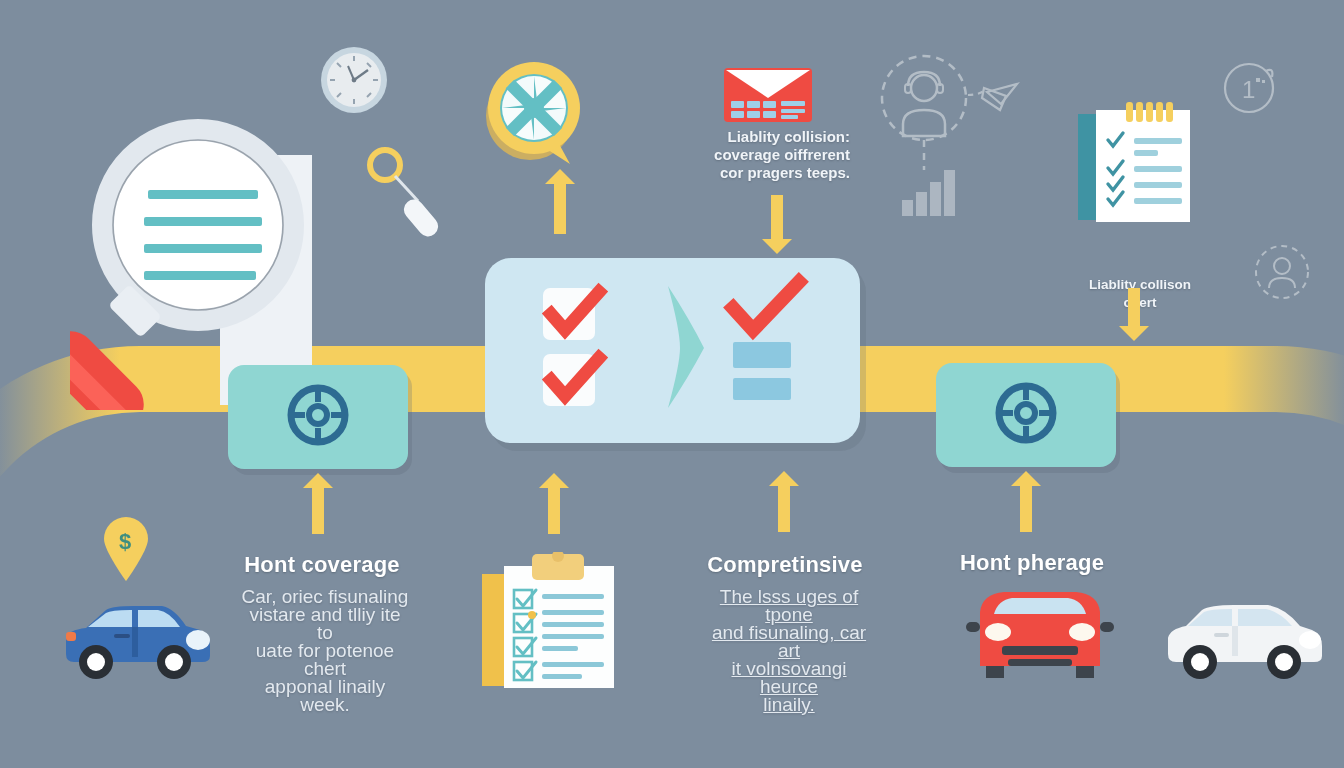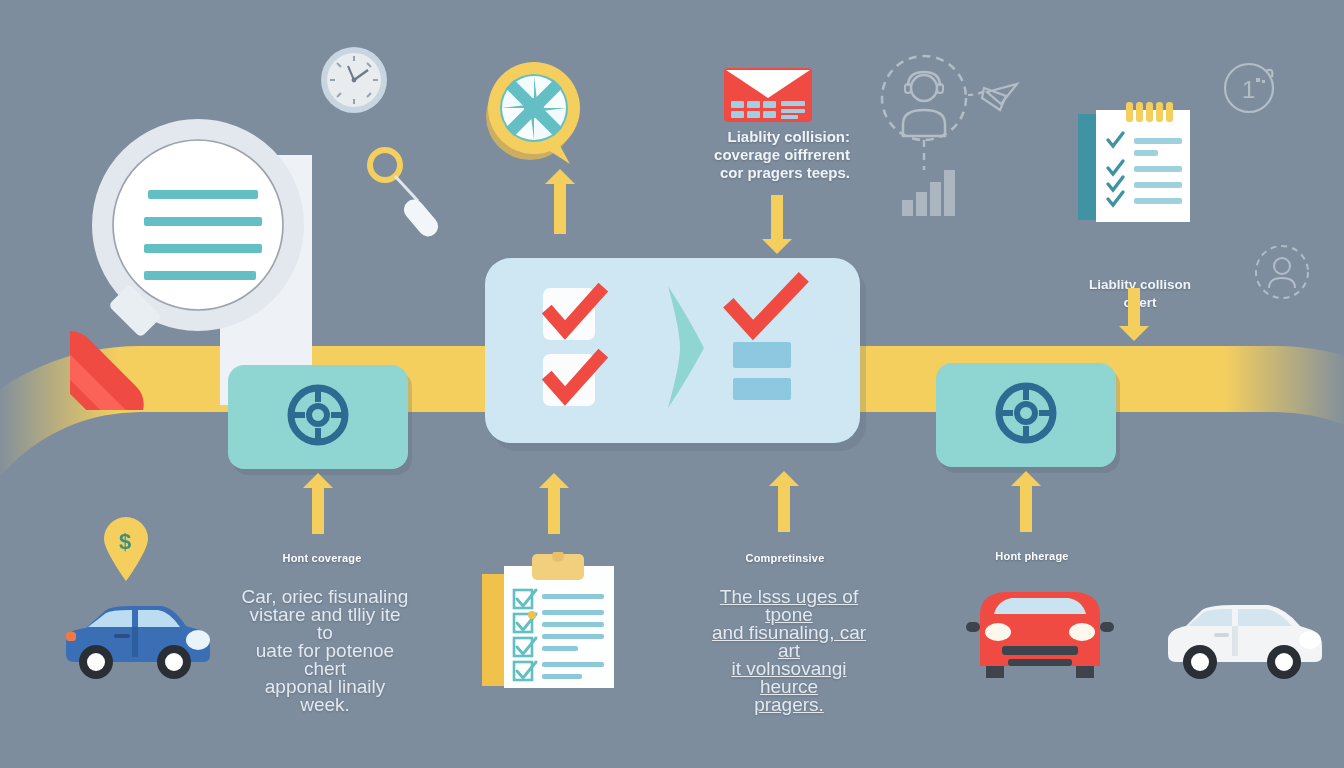--- a/index.html
+++ b/index.html
@@ -64,21 +64,21 @@
     border-left: 15px solid transparent;
     border-right: 15px solid transparent;
   }
   .arrow.up::before   { top:-13px; border-bottom: 15px solid #f5cf5e; }
   .arrow.down::before { bottom:-13px; border-top: 15px solid #f5cf5e; }
 
   
   .txt-head {
     position:absolute;
     color:#ffffff;
-    font-size:11px; font-weight:bold;
+    font-size:22px; font-weight:bold;
     text-align:center;
     letter-spacing:0.2px;
     text-shadow: 0 1px 2px rgba(60,70,82,0.45);
     filter: blur(0.25px);
   }
   .txt-body {
     position:absolute;
     color:#e3e9ef;
     font-size:19px;
     line-height:18px;
@@ -357,21 +357,21 @@
     <div>vistare and tlliy ite to</div>
     <div>uate for potenoe chert</div>
     <div>apponal linaily week.</div>
   </div>
 
   <div class="txt-head" style="left:695px; top:552px; width:180px;">Compretinsive</div>
   <div class="txt-body" style="left:700px; top:588px; width:178px;text-decoration:underline;">
     <div>The lsss uges of tpone</div>
     <div>and fisunaling, car art</div>
     <div>it volnsovangi heurce</div>
-    <div>pragers.</div>
+    <div>linaily.</div>
   </div>
 
   <div class="txt-head" style="left:942px; top:550px; width:180px;">Hont pherage</div>
 
   <div style="position:absolute; left:480px; top:552px; width:150px; height:145px;">
     <svg width="150" height="145" viewBox="0 0 150 145">
       <rect x="2" y="22" width="26" height="112" fill="#f0c14b"></rect>
       <rect x="24" y="14" width="110" height="122" fill="#fdfefe"></rect>
       <rect x="52" y="2" width="52" height="26" rx="5" fill="#f2cf7c"></rect>
       <circle cx="78" cy="4" r="6" fill="#e8c069"></circle>

